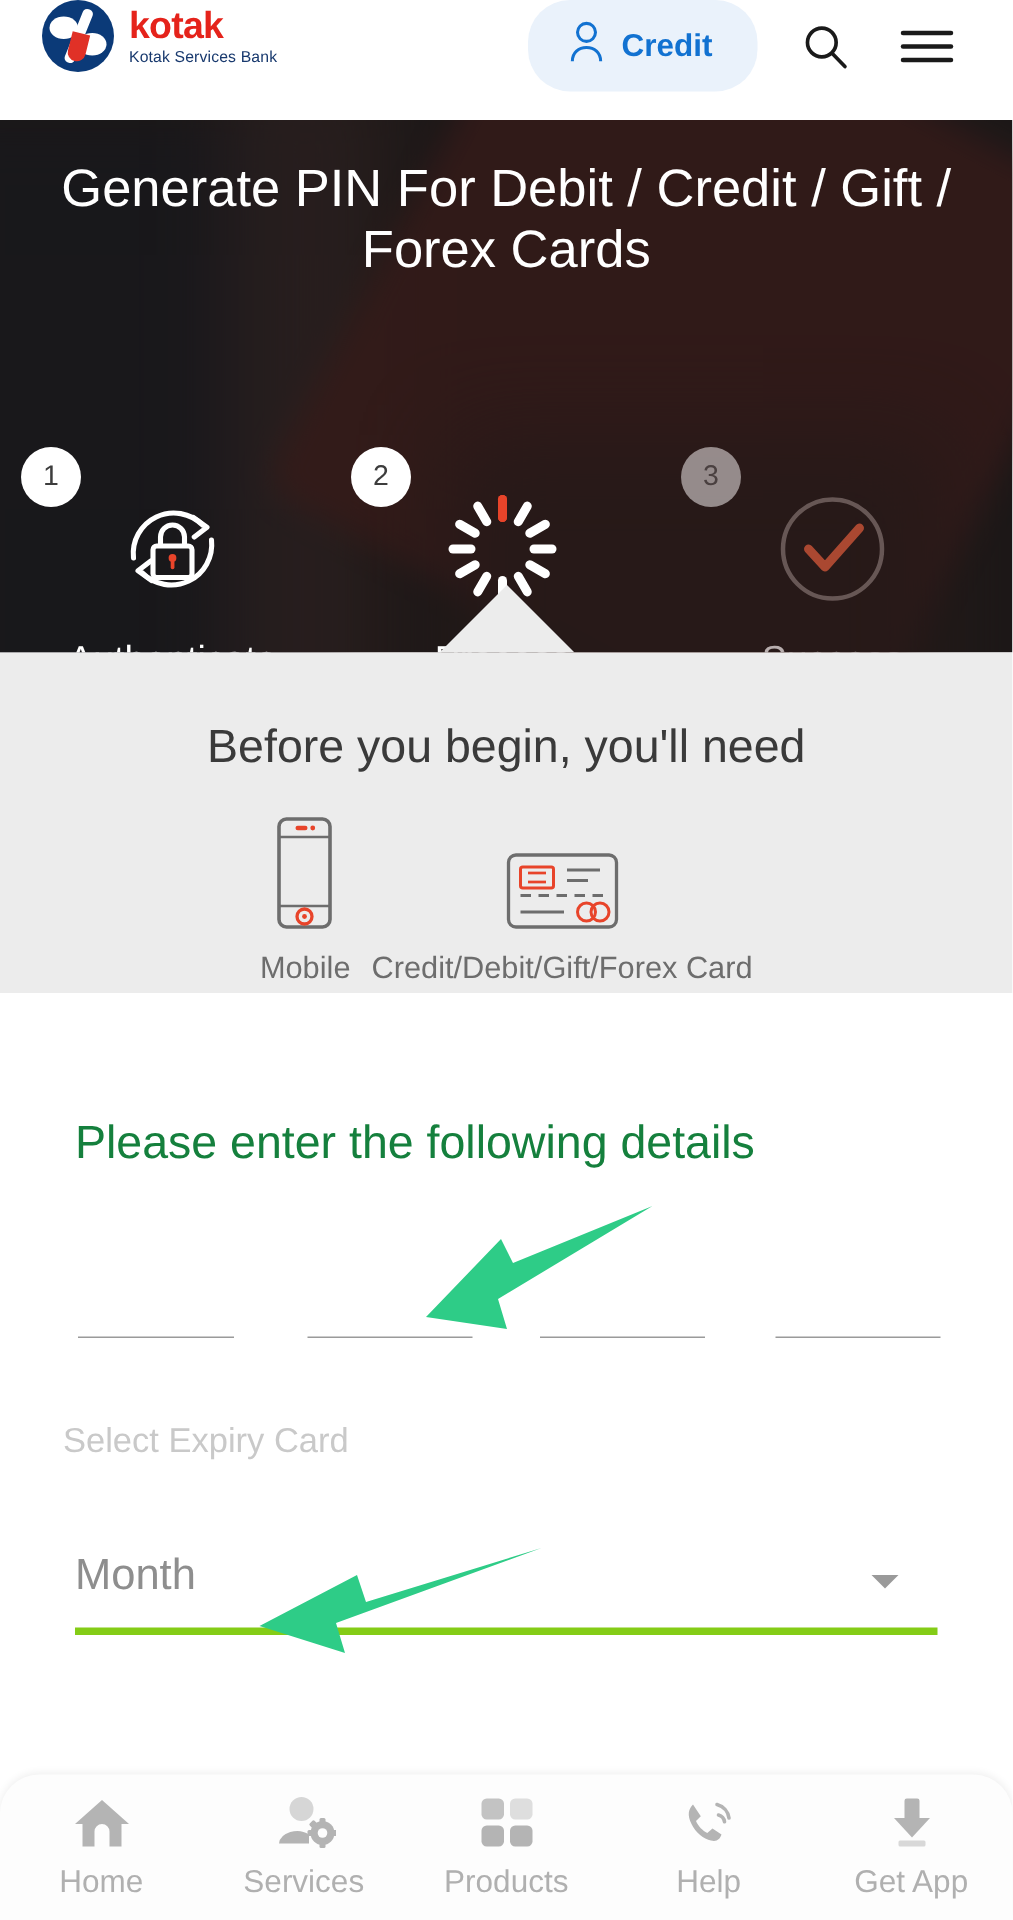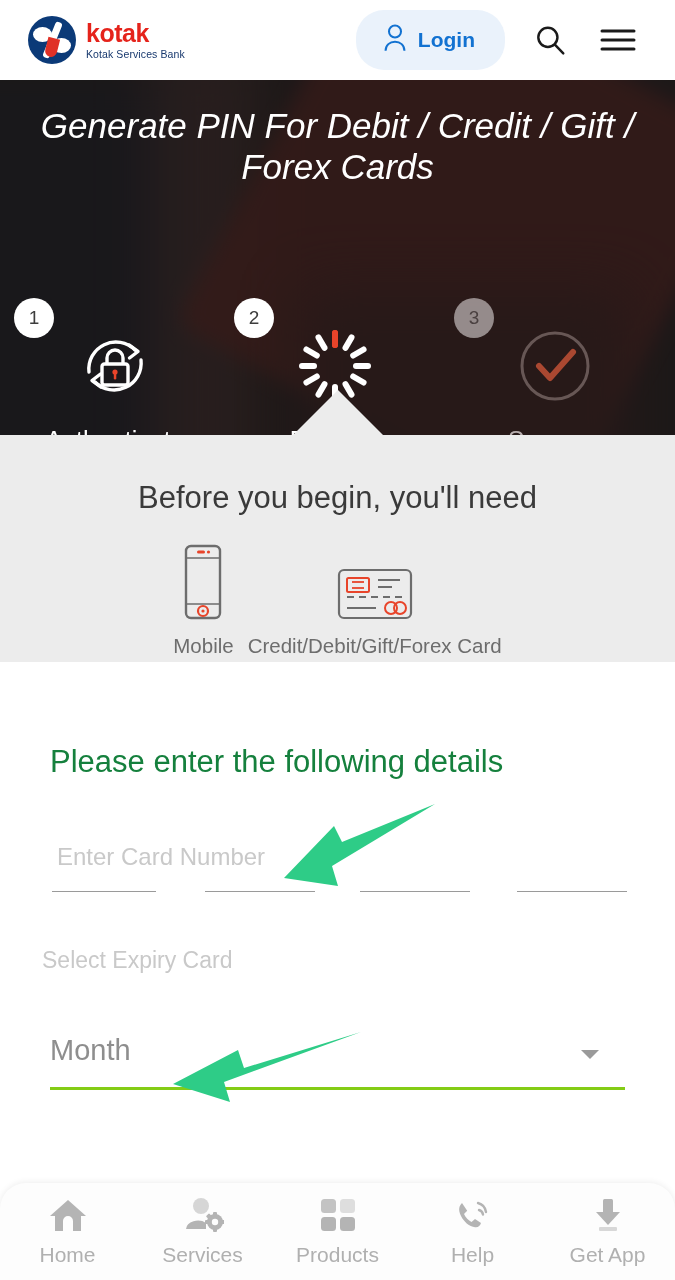--- a/index.html
+++ b/index.html
@@ -7,21 +7,21 @@
     width: 675px; height: 1280px;
     font-family: "Liberation Sans", sans-serif;
     background: #ffffff;
     overflow: hidden;
   }
   .page { position: relative; width: 675px; height: 1280px; background:#fff; }
 
   
   .header {
     position: absolute; top:0; left:0; width:663px; height:80px;
-    background:#ffffff; display:flex; align-items:center;border-radius:14px;
+    background:#ffffff; display:flex; align-items:flex-start;border-radius:14px;
   }
   .logo-wrap { display:flex; align-items:center; margin-left:28px; }
   .logo-mark {
     width:48px; height:48px; border-radius:50%;
     background:#0b3a78; position:relative; flex:none;
     overflow:hidden;
   }
   .logo-mark .lm-a, .logo-mark .lm-b {
     position:absolute; background:#ffffff; border-radius:50%;
   }
@@ -70,21 +70,21 @@
   }
   .hero-bg .blob4 {
     position:absolute; left:-40px; top:0; width:260px; height:400px;
     background:#1d2028; filter: blur(18px); opacity:.95;
   }
   .hero-veil { position:absolute; inset:0; background:rgba(22,18,18,0.55); }
 
   .hero-title {
     position:absolute; top:25px; left:0; width:675px;
     text-align:center; color:#ffffff; font-size:35px; line-height:1.18;
-    font-weight:400; padding:0 2px;font-style:italic;
+    font-weight:400; padding:0 2px;
   }
 
   .steps { position:absolute; top:218px; left:0; width:675px; height:170px; }
   .step { position:absolute; width:220px; text-align:center; }
   .step-1 { left:5px; }
   .step-2 { left:225px; }
   .step-3 { left:445px; }
   .badge {
     position:absolute; top:0; width:40px; height:40px; border-radius:50%;
     background:#ffffff; color:#3d3d3d; font-size:19px;
@@ -132,21 +132,21 @@
   }
   .seg-1 { left:52px;  width:104px; }
   .seg-2 { left:205px; width:110px; }
   .seg-3 { left:360px; width:110px; }
   .seg-4 { left:517px; width:110px; }
 
   .expiry-label { margin:42px 0 0 42px; font-size:23px; color:#c9c9c9; }
 
   .month-row {
     position:relative; margin:60px 50px 0 50px; height:56px;
-    border-bottom:3px solid #84cc16;
+    border-bottom:5px solid #84cc16;
   }
   .month-val { font-size:29px; color:#8e8e8e; }
   .month-caret {
     position:absolute; right:26px; top:16px;
     width:0;height:0;border-left:9px solid transparent;
     border-right:9px solid transparent;border-top:9px solid #9a9a9a;
   }
 
   
   .arrow { position:absolute; pointer-events:none; }
@@ -184,21 +184,21 @@
     </div>
 
     <div class="header-right">
       <div class="login-pill">
         <span>
           <svg width="26" height="30" viewBox="0 0 24 28" fill="none" stroke="#1272d1" stroke-width="1.9">
             <circle cx="12" cy="8" r="5.6"></circle>
             <path d="M3.2 26c0-5.3 3.9-8.6 8.8-8.6s8.8 3.3 8.8 8.6"></path>
           </svg>
         </span>
-        <span class="login-label">Login</span>
+        <span class="login-label">Credit</span>
       </div>
       <div class="icon-btn">
         <svg width="34" height="34" viewBox="0 0 32 32" fill="none" stroke="#1a1a1a" stroke-width="2.3">
           <circle cx="14" cy="13.5" r="9"></circle>
           <line x1="20.6" y1="20.4" x2="28.5" y2="28.6" stroke-linecap="round"></line>
         </svg>
       </div>
       <div class="icon-btn">
         <svg width="36" height="26" viewBox="0 0 36 26" stroke="#1a1a1a" stroke-width="3" stroke-linecap="round">
           <line x1="2" y1="4" x2="34" y2="4"></line>
@@ -316,21 +316,20 @@
         <div class="need-label">Credit/Debit/Gift/Forex Card</div>
       </div>
 
     </div>
   </div>
 
   <div class="form">
     <div class="form-title">Please enter the following details</div>
 
     <div class="card-row">
-      <div class="card-ph">Enter Card Number</div>
       <div class="card-seg seg-1"></div>
       <div class="card-seg seg-2"></div>
       <div class="card-seg seg-3"></div>
       <div class="card-seg seg-4"></div>
     </div>
 
     <div class="expiry-label">Select Expiry Card</div>
 
     <div class="month-row">
       <span class="month-val">Month</span>

